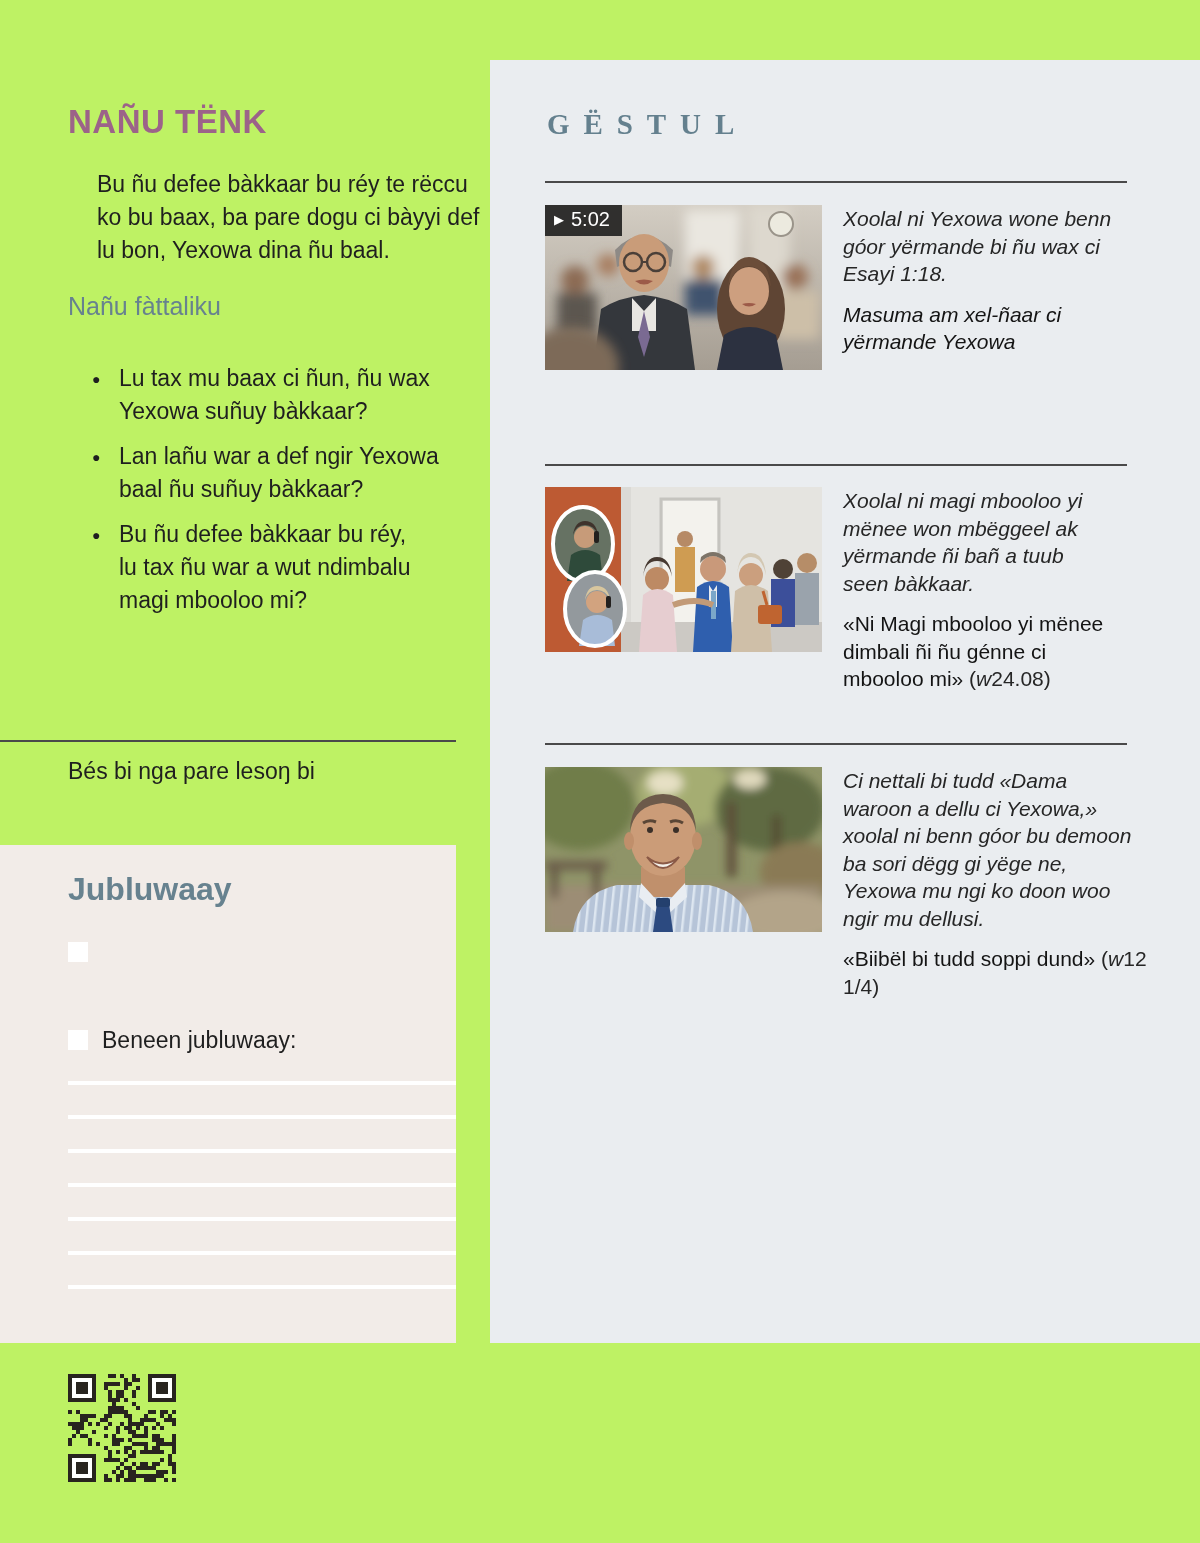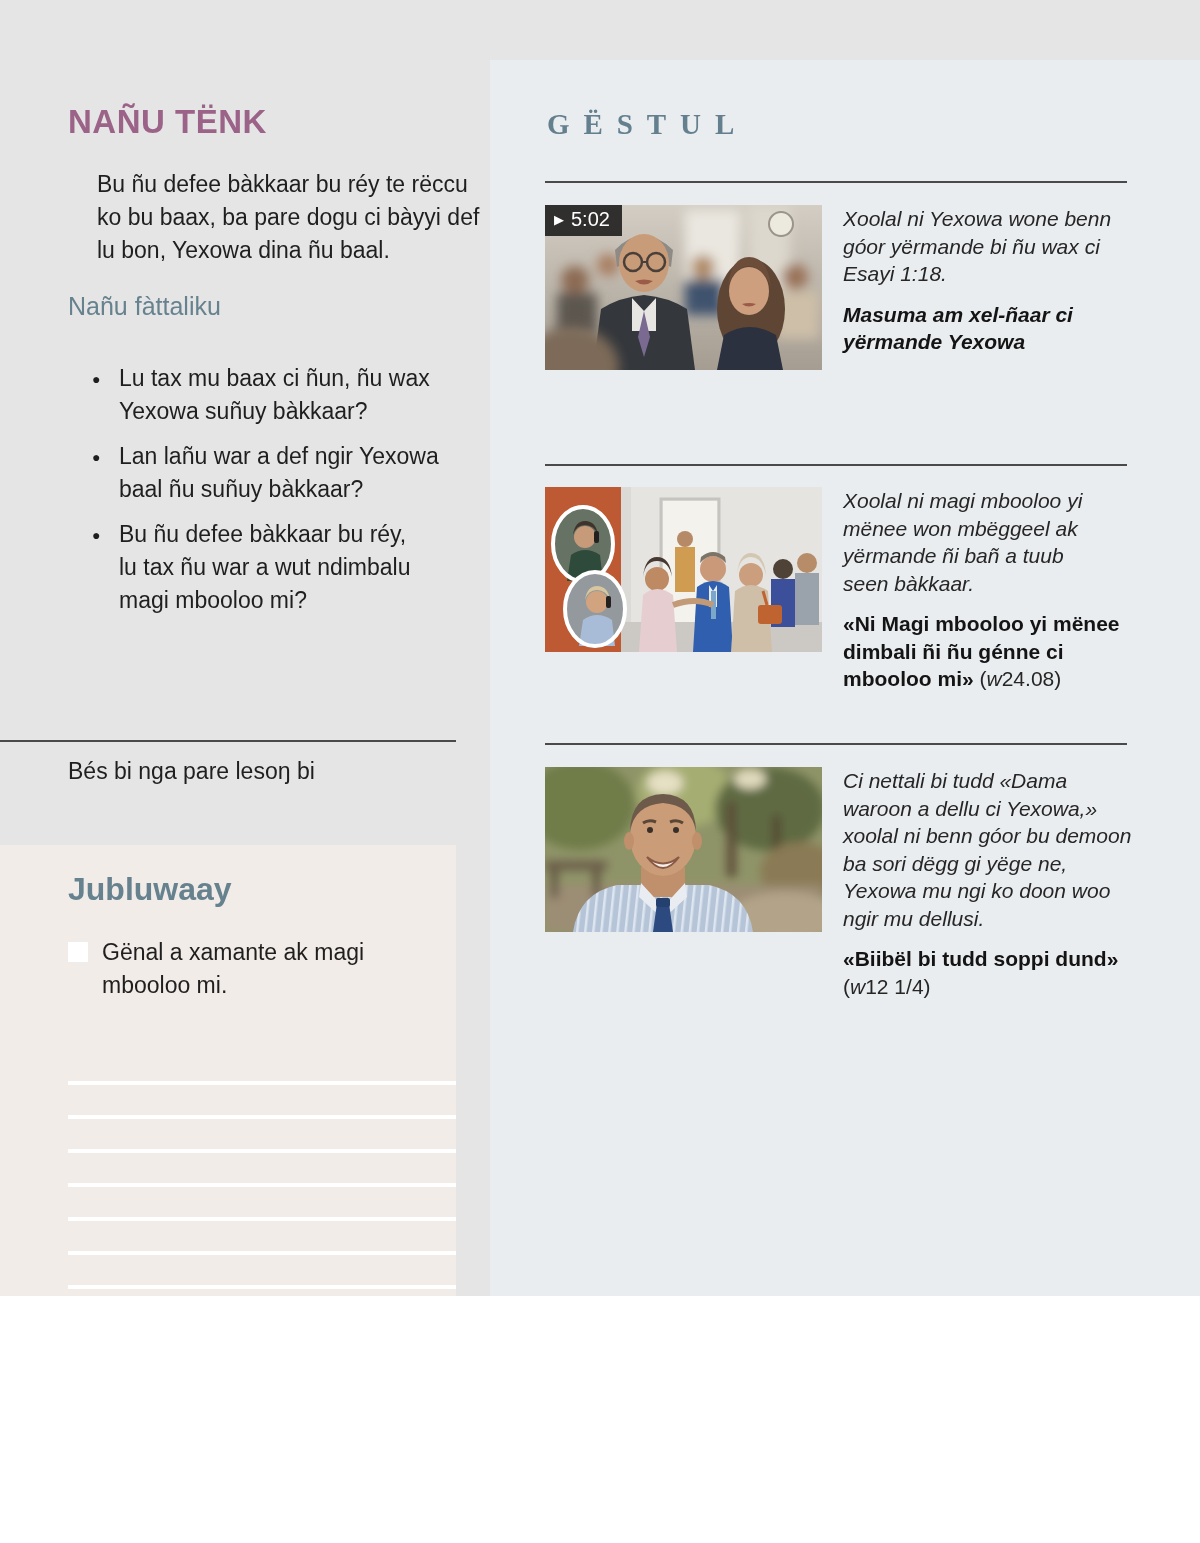--- a/index.html
+++ b/index.html
@@ -1,16 +1,16 @@
 <!DOCTYPE html>
 <html style="--accent_purple: #9c6389; --accent_slate: #67828f; --accent_slate2: #64808e; --panel_bg: #eaedf0; --box_bg: #f2ece8; --divider: #4a4a4a; --text: #1f1f1f; --footer_text: #6e6e6e; --badge_bg: #1c1c1c; --orange_band: #bd5a33;"><head>
 <meta charset="utf-8">
 <style>
   html,body{margin:0;padding:0;background:#ffffff;}
-  #page{position:relative;width:1200px;height:1296px;background:#e5e5e5;overflow:hidden;
+  #page{position:relative;width:1200px;height:1543px;background:#bef264;overflow:hidden;
         font-family:"Liberation Sans","DejaVu Sans",sans-serif;color:var(--text,#1f1f1f);}
 
   
   .summary-title{position:absolute;left:68px;top:103px;font-size:33px;font-weight:700;
                  letter-spacing:.5px;color:var(--accent_purple,#9c6389);}
   .summary-text{position:absolute;left:68px;top:168px;width:400px;font-size:23px;line-height:33px;margin-left:29px;}
   .review-title{position:absolute;left:68px;top:292px;font-size:25px;font-weight:500;
                 color:var(--accent_slate,#67828f);}
   .bullets{position:absolute;left:92px;top:362px;width:352px;font-size:23px;line-height:33px;}
   .bullet-item{position:relative;padding-left:27px;margin-bottom:12px;}
@@ -41,21 +41,21 @@
   .vrow{position:absolute;left:55px;display:flex;gap:21px;}
   .r1{top:145px}.r2{top:427px}.r3{top:707px}
   .thumb{position:relative;width:277px;height:165px;flex:0 0 277px;overflow:hidden;}
   .thumb svg{display:block}
   .badge{position:absolute;left:0;top:0;background:rgba(20,20,20,.85);color:#fff;
          font-size:20px;padding:3px 12px 5px 9px;display:flex;align-items:center;gap:7px;}
   .badge .play{font-size:13px;line-height:1;}
   .vtext{width:312px;font-size:21px;line-height:27.5px;color:#262626;}
   .vtext p{margin:0 0 13px 0;font-style:italic;}
   .ml{white-space:pre-line;}
-  .quote{font-weight:700;color:#141414;}
+  .quote{font-weight:400;color:#141414;}
   .quote.italic{font-style:italic;}
   .ref{font-weight:400;color:#262626;text-align:center;}
   .ref .wit{font-style:italic;}
 
   
   .qr{position:absolute;left:68px;top:1374px;width:108px;height:108px;}
   .footer-text{position:absolute;left:198px;top:1415px;width:470px;font-size:20px;
                line-height:23.5px;color:var(--footer_text,#6e6e6e);}
   .footer-text .it{font-style:italic;}
 </style>
@@ -80,22 +80,24 @@
 magi mbooloo mi?</div>
   </div>
 
   <div class="left-divider"></div>
   <div class="prepare-label">Bés bi nga pare lesoŋ bi</div>
 
   <div class="goal-box">
     <div class="goal-title">Jubluwaay</div>
     <div class="goal-item first">
       <span class="checkbox"></span>
-      <span class="ml">Gënal a xamante ak magi
-mbooloo mi.</span>
+    </div>
+    <div class="goal-item second">
+      <span class="checkbox"></span>
+      <span class="ml">Beneen jubluwaay:</span>
     </div>
     <div class="goal-lines">
         <div class="wline"></div>
         <div class="wline"></div>
         <div class="wline"></div>
         <div class="wline"></div>
         <div class="wline"></div>
         <div class="wline"></div>
         <div class="wline"></div>
       </div>

